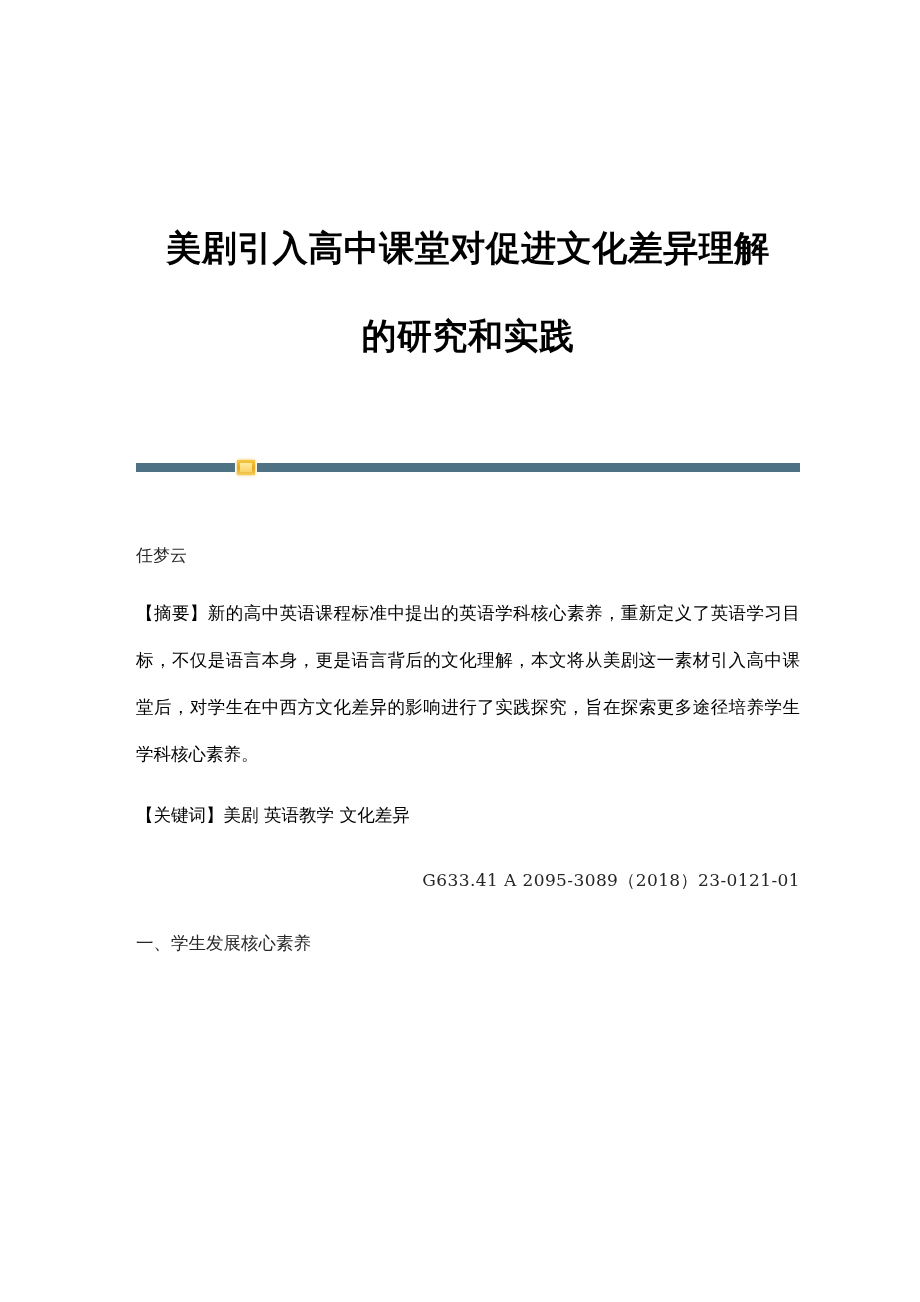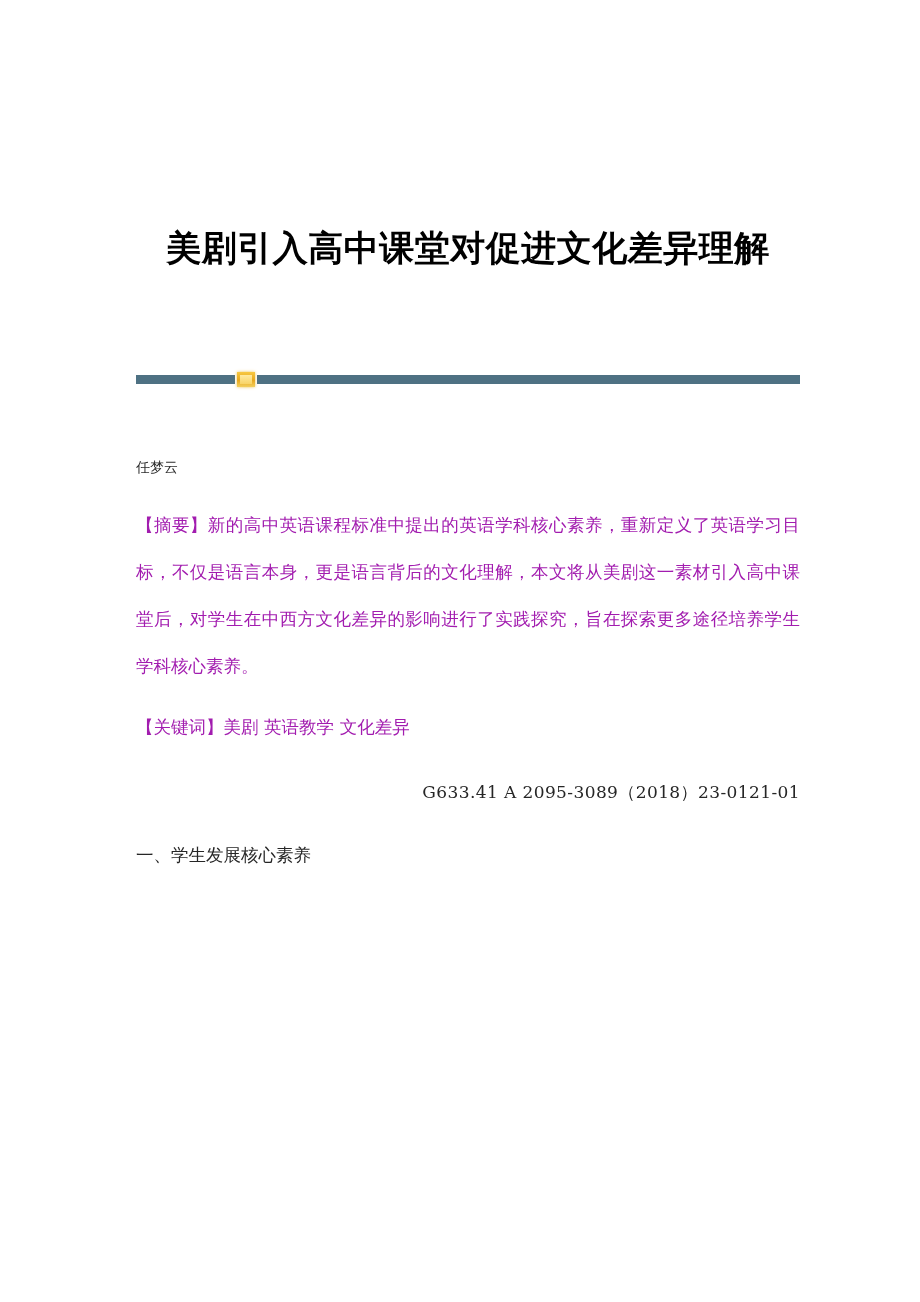--- a/index.html
+++ b/index.html
@@ -99,31 +99,31 @@
     left: 0;
     top: 0;
     width: 20px;
     height: 19px;
     background: radial-gradient(ellipse at center, rgba(255,215,100,0.55) 0%, rgba(255,215,100,0) 70%);
   }
 
   
   .author {
     margin-top: 64px;
-    font-size: 14px;
+    font-size: 17px;
     line-height: 26px;
     color: #2b2b2b;
     font-family: "DejaVu Sans", "Liberation Sans", sans-serif;
   }
 
   .para {
     margin-top: 22px;
     font-size: 17.5px;
     line-height: 47px;
-    color: #a21caf;
+    color: #000000;
     text-align: justify;
     font-family: "DejaVu Serif", "Liberation Serif", serif;
   }
   .para.tight { margin-top: 14px; }
 
   .code-line {
     margin-top: 18px;
     font-size: 17px;
     line-height: 47px;
     letter-spacing: 0.4px;
@@ -141,20 +141,21 @@
   }
 </style>
 </head>
 <body>
 
 <div class="page">
   <div class="content">
 
     <div class="title-block">
       <div class="title-line">美剧引入高中课堂对促进文化差异理解</div>
+      <div class="title-line">的研究和实践</div>
     </div>
 
     <div class="divider-wrap">
       <div class="divider-bar-left"></div>
       <div class="divider-gem">
         <div class="gem-glow"></div>
         <div class="gem-outer"></div>
         <div class="gem-inner"></div>
       </div>
       <div class="divider-bar-right"></div>

